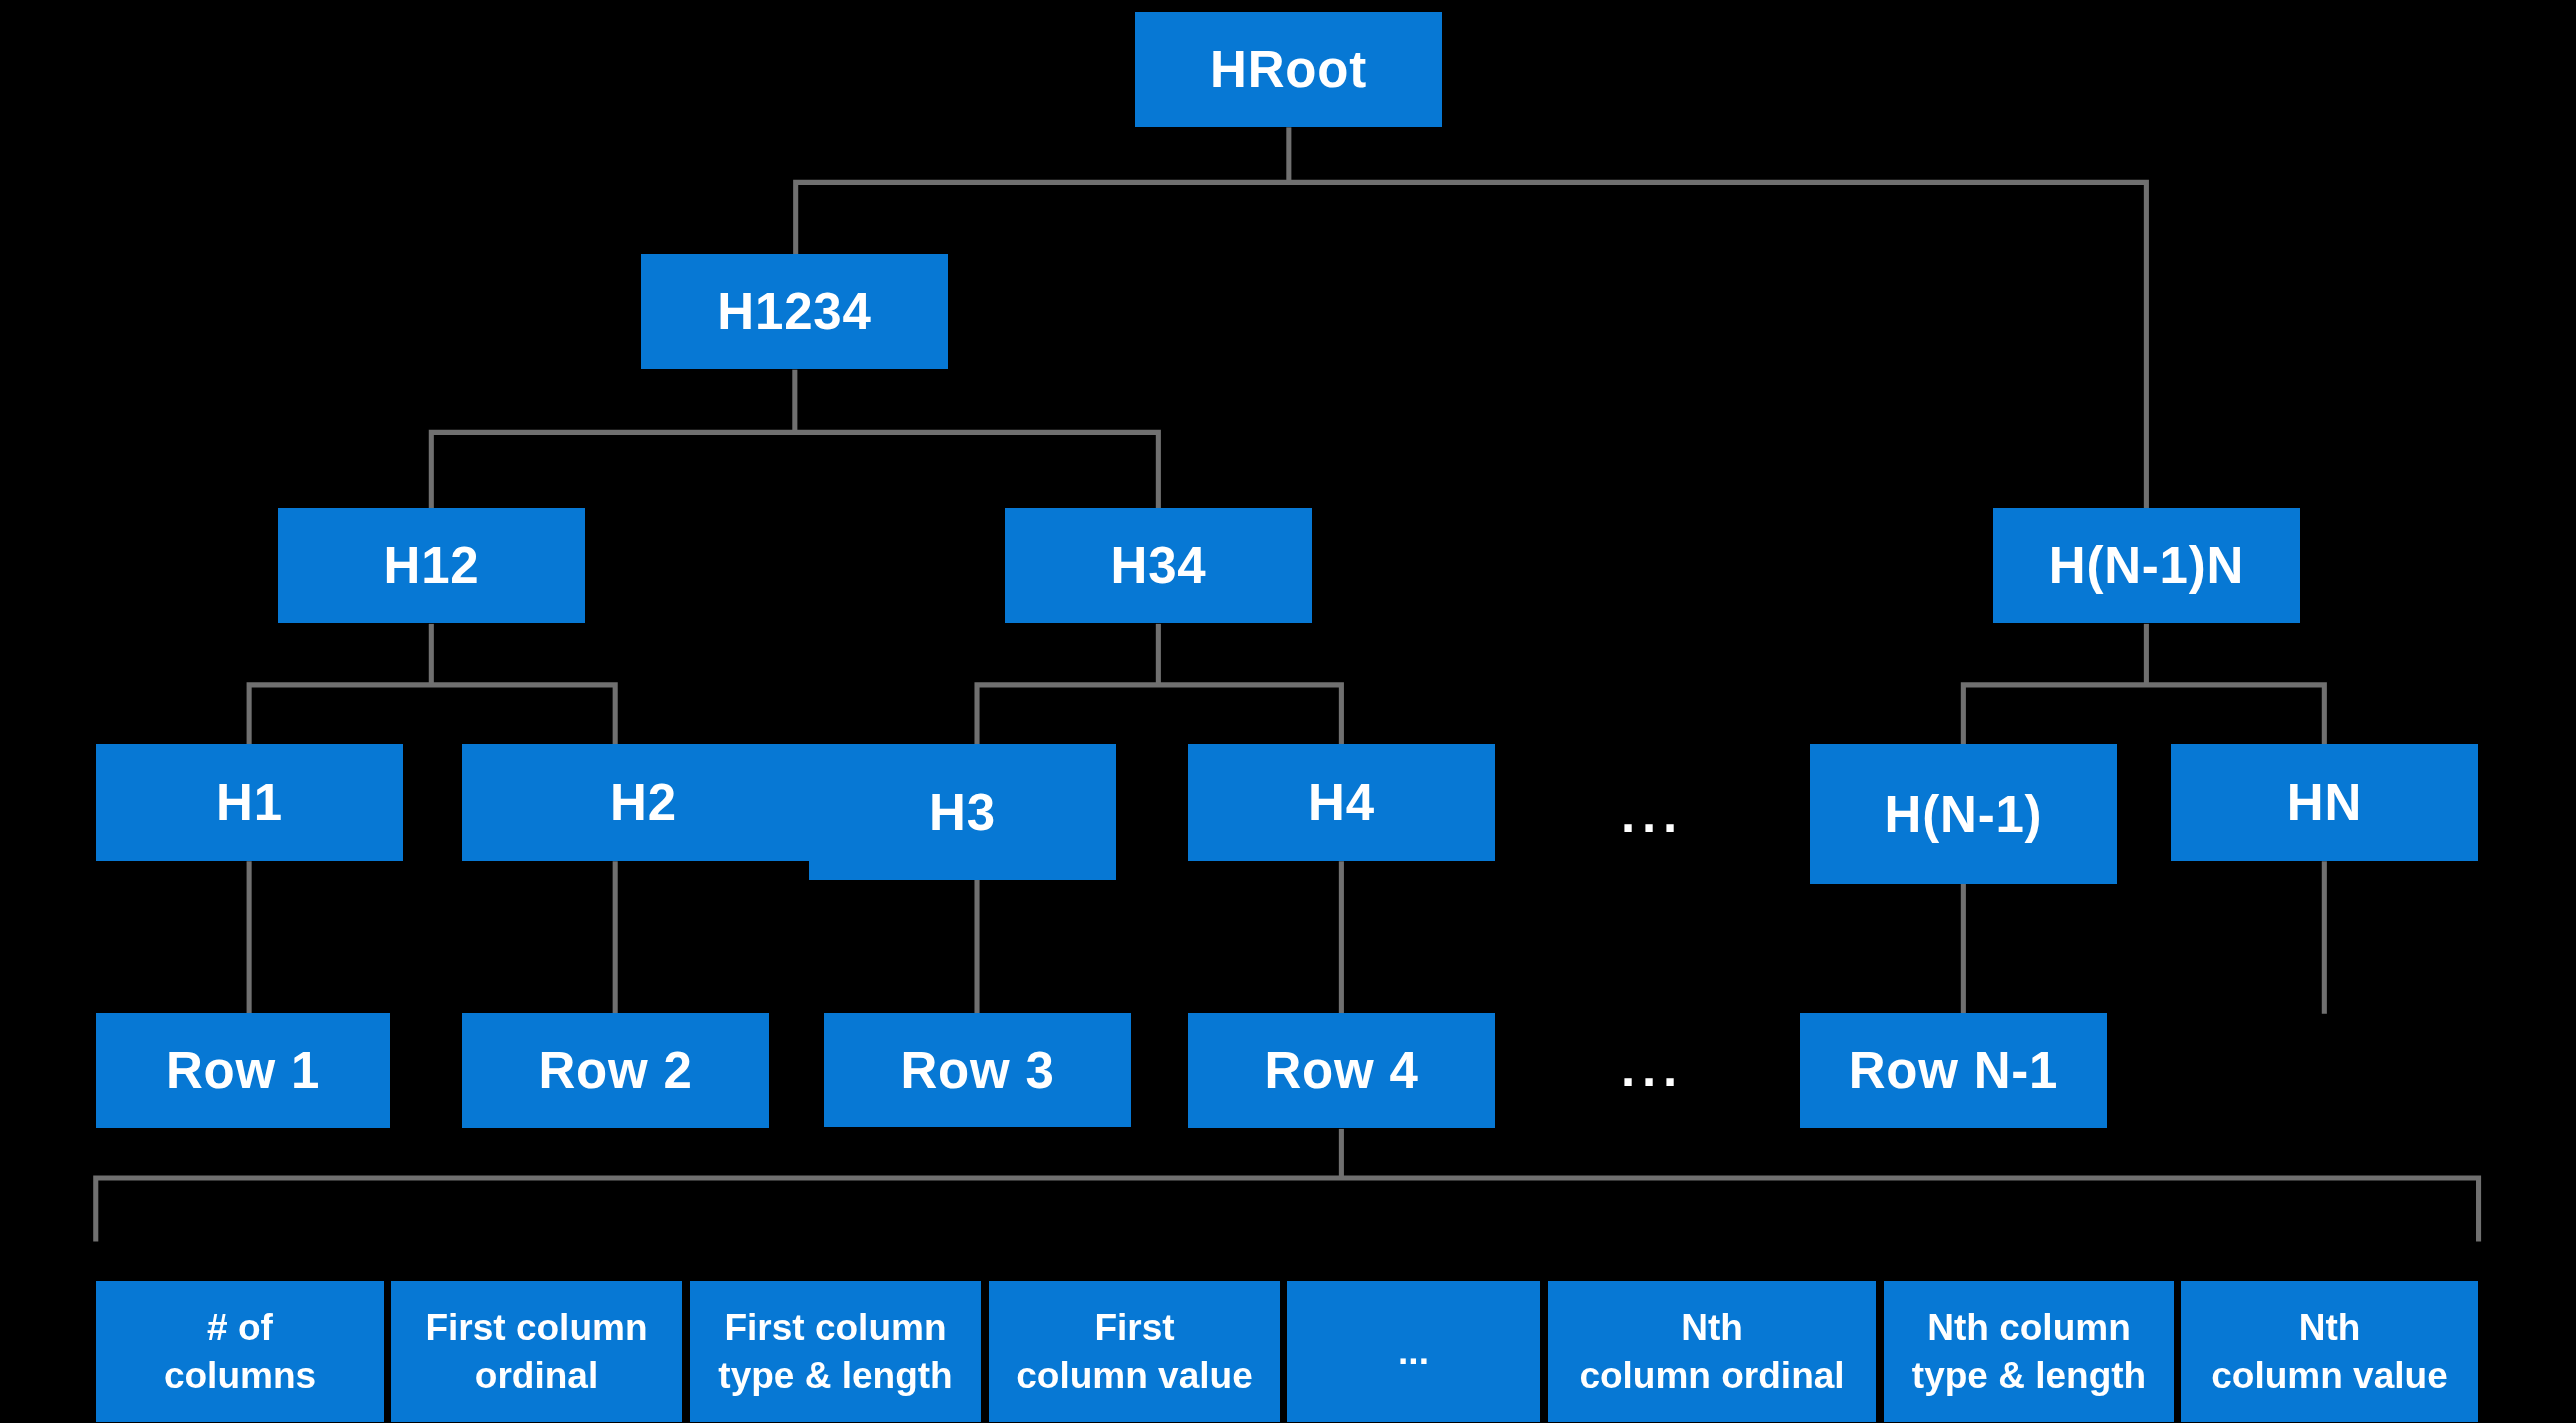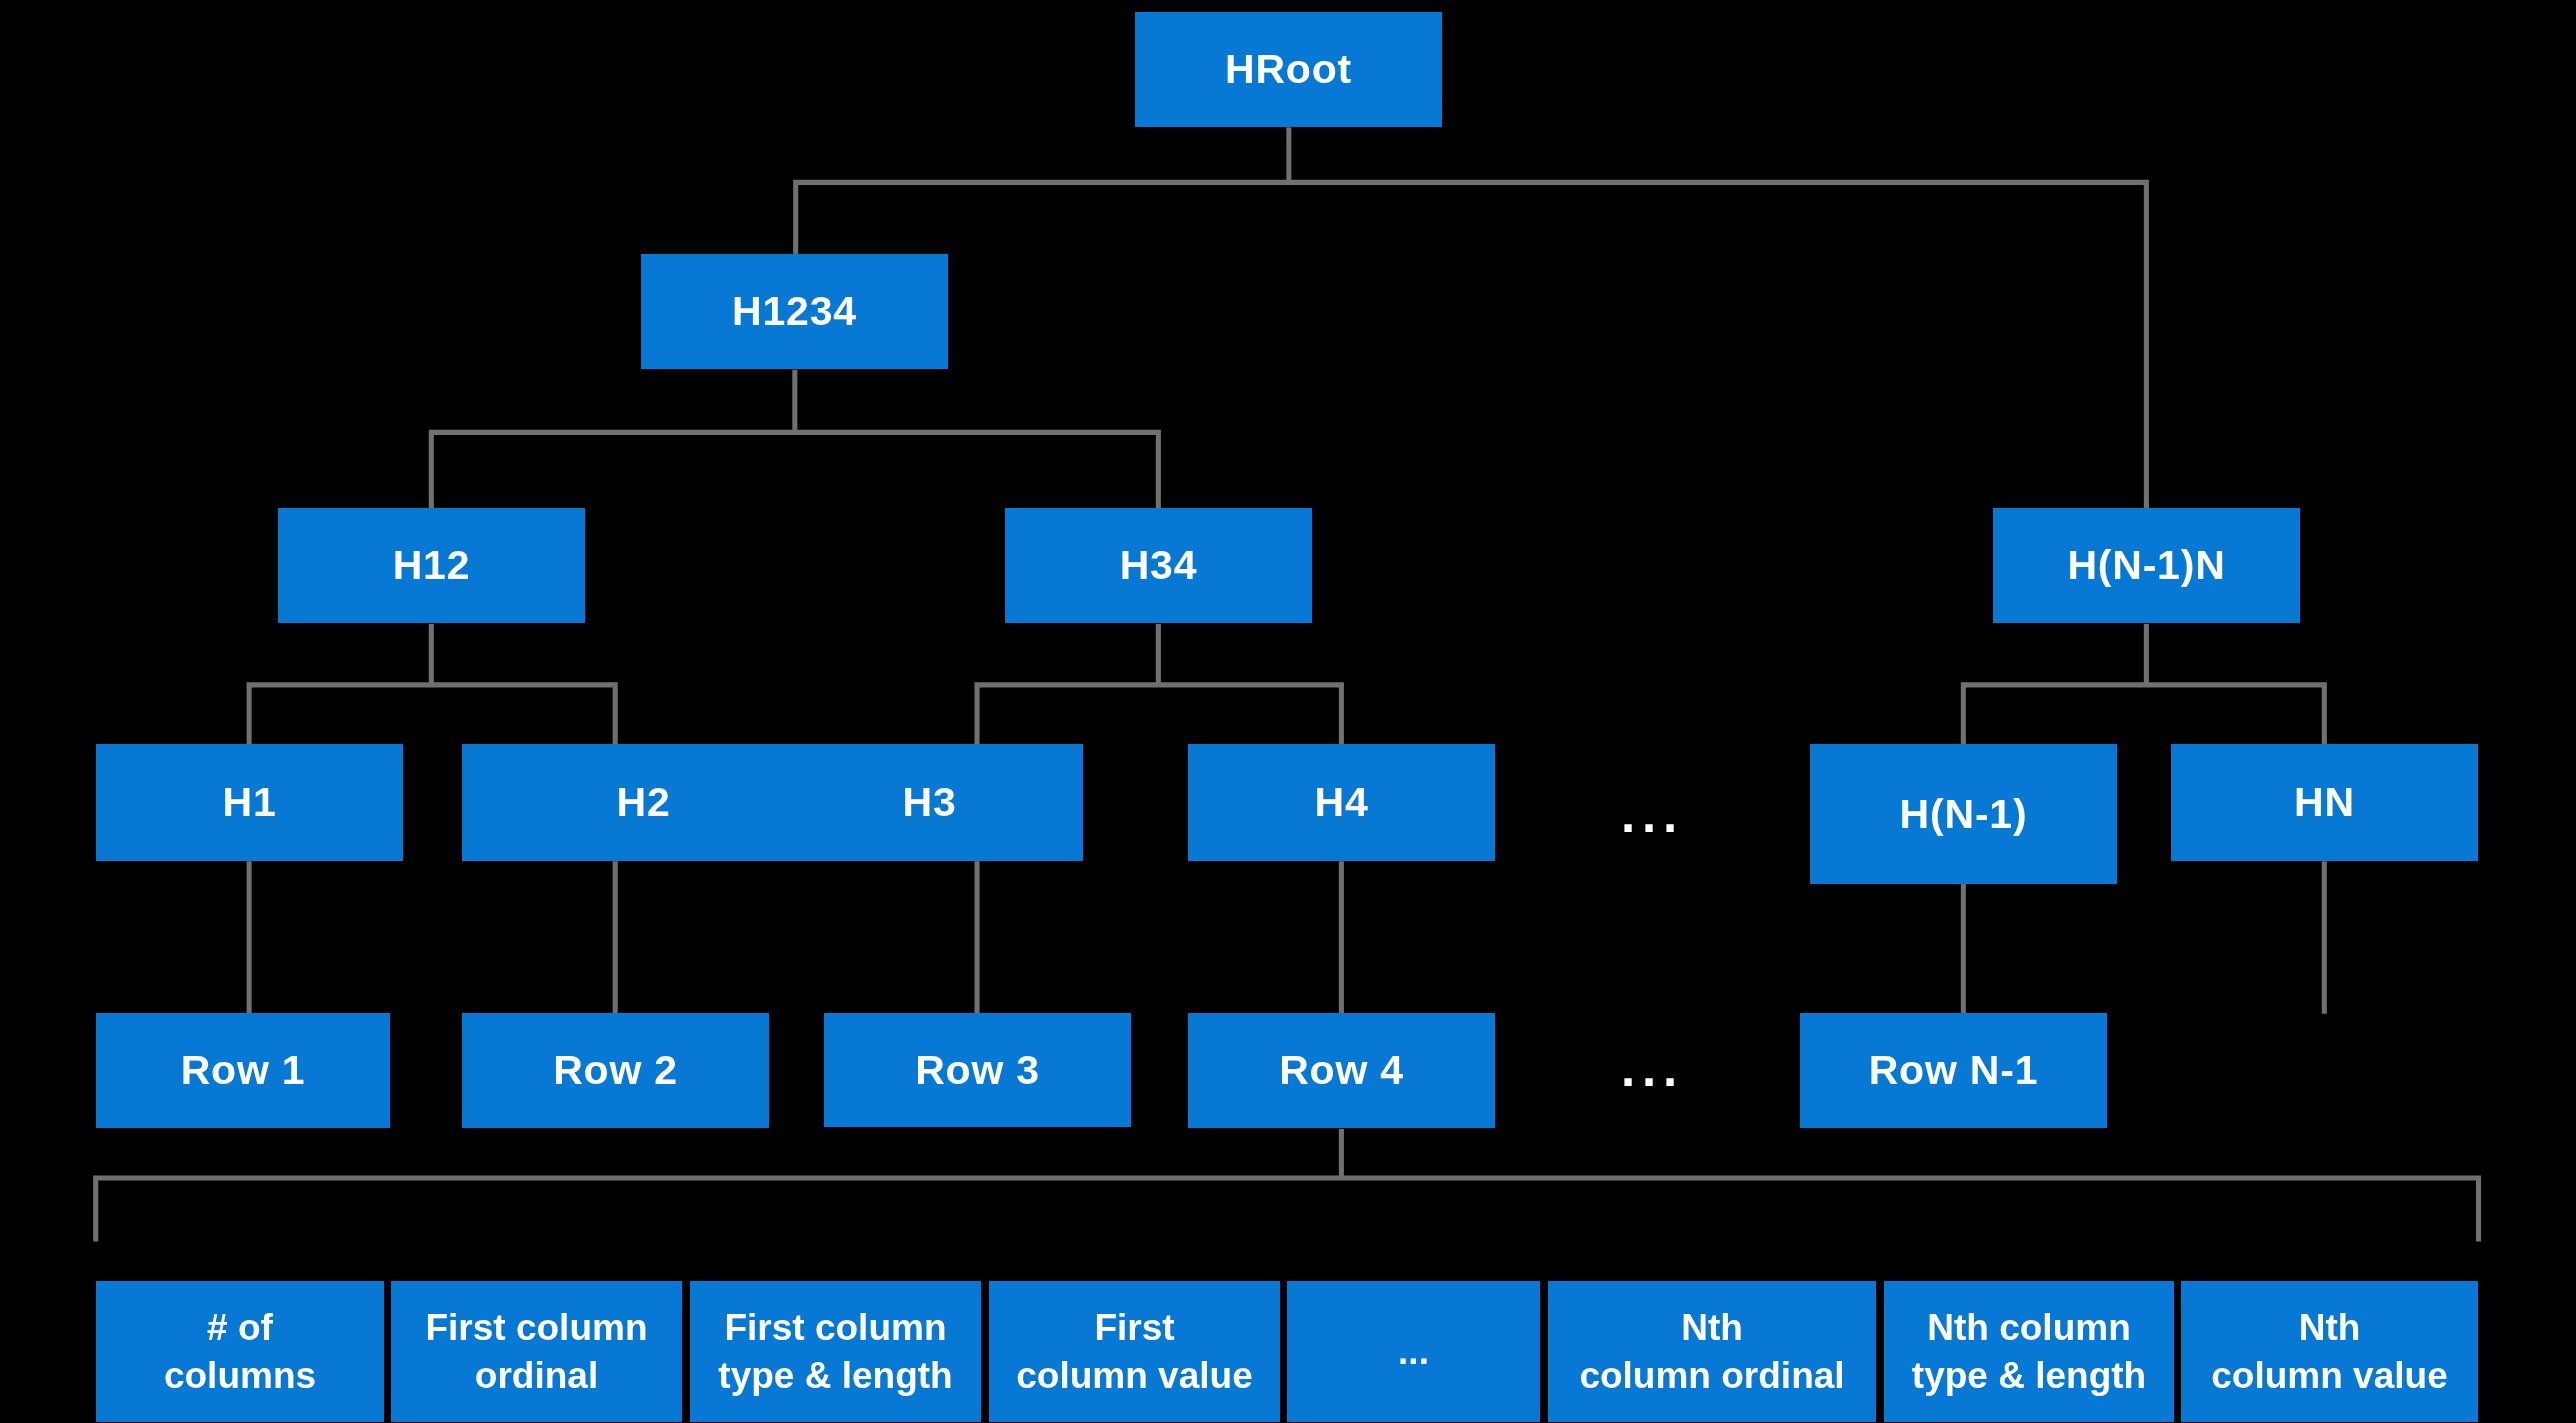--- a/index.html
+++ b/index.html
@@ -26,21 +26,21 @@
     stroke: #707070;
     stroke-width: 6;
   }
   .node {
     position: absolute;
     background: #0778D4;
     color: #FFFFFF;
     display: flex;
     align-items: center;
     justify-content: center;
-    font-size: 41px;
+    font-size: 51px;
     font-weight: 700;
     letter-spacing: 0.8px;
   }
   .dots {
     position: absolute;
     color: #FFFFFF;
     display: flex;
     align-items: center;
     justify-content: center;
     font-size: 51px;
@@ -99,21 +99,21 @@
   <div class="node" style="left:1135px;top:12px;width:307px;height:115px">HRoot</div>
 
   <div class="node" style="left:641px;top:254px;width:307px;height:115px">H1234</div>
 
   <div class="node" style="left:278px;top:508px;width:307px;height:115px">H12</div>
   <div class="node" style="left:1005px;top:508px;width:307px;height:115px">H34</div>
   <div class="node" style="left:1993px;top:508px;width:307px;height:115px">H(N-1)N</div>
 
   <div class="node" style="left:96px;top:744px;width:307px;height:117px">H1</div>
   <div class="node" style="left:462px;top:744px;width:363px;height:117px">H2</div>
-  <div class="node" style="left:776px;top:744px;width:307px;height:117px">H3</div>
+  <div class="node" style="left:809px;top:744px;width:307px;height:136px">H3</div>
   <div class="node" style="left:1188px;top:744px;width:307px;height:117px">H4</div>
   <div class="dots" style="left:1568px;top:763px;width:169px;height:102px">...</div>
   <div class="node" style="left:1810px;top:744px;width:307px;height:140px">H(N-1)</div>
   <div class="node" style="left:2171px;top:744px;width:307px;height:117px">HN</div>
 
   <div class="node" style="left:96px;top:1013px;width:294px;height:115px">Row 1</div>
   <div class="node" style="left:462px;top:1013px;width:307px;height:115px">Row 2</div>
   <div class="node" style="left:824px;top:1013px;width:307px;height:114px">Row 3</div>
   <div class="node" style="left:1188px;top:1013px;width:307px;height:115px">Row 4</div>
   <div class="dots" style="left:1568px;top:1017px;width:169px;height:102px">...</div>

